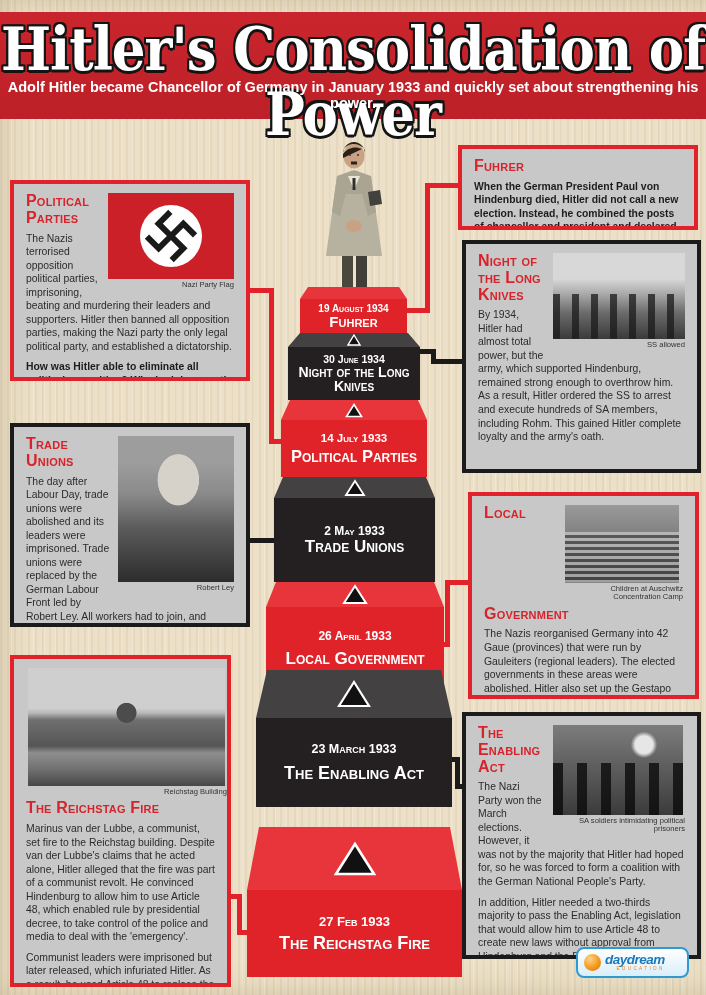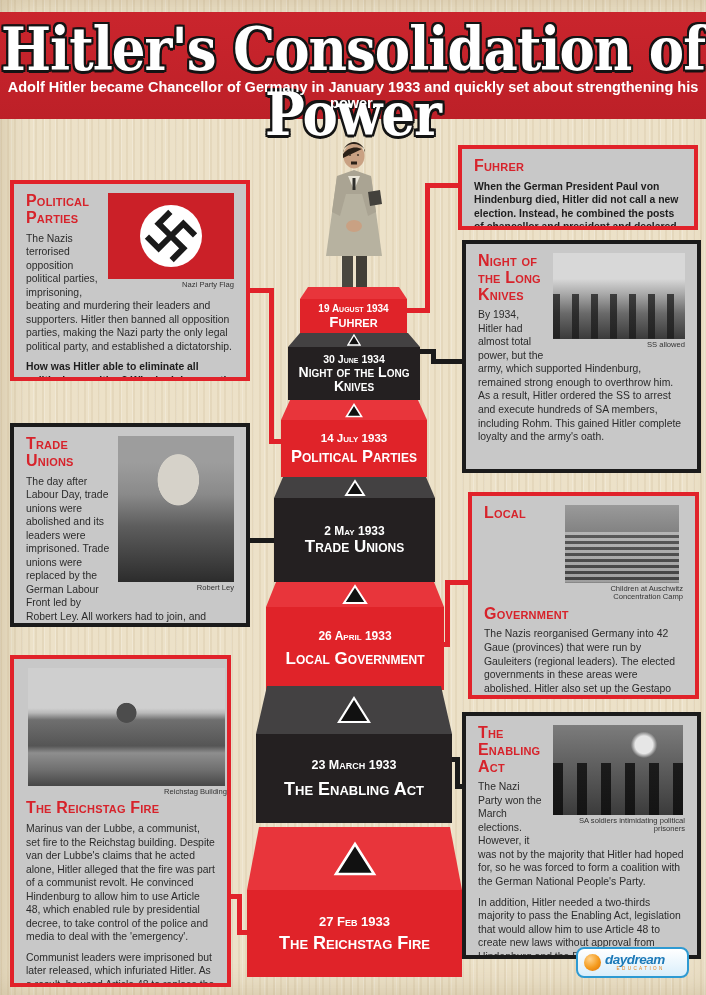--- a/index.html
+++ b/index.html
@@ -181,21 +181,21 @@
       <svg width="26" height="21">
           <polygon points="13,2 24,19 2,19" fill="#111" stroke="#fff" stroke-width="2"></polygon>
         </svg>
     </div>
     <div class="face" style="height:83px;gap:6px">
       <div class="date" style="font-size:12px">26 April 1933</div>
       <div class="label" style="font-size:17px">Local Government</div>
     </div>
   </div>
 
-  <div class="step black" style="left:256px;top:686px;width:196px;--inset:11px">
+  <div class="step black" style="left:256px;top:670px;width:196px;--inset:11px">
     <div class="top" style="height:48px">
       <svg width="36" height="30">
           <polygon points="18,3 33,27 3,27" fill="#111" stroke="#fff" stroke-width="2.2"></polygon>
         </svg>
     </div>
     <div class="face" style="height:89px;gap:7px">
       <div class="date" style="font-size:12.5px">23 March 1933</div>
       <div class="label" style="font-size:18px">The Enabling Act</div>
     </div>
   </div>

